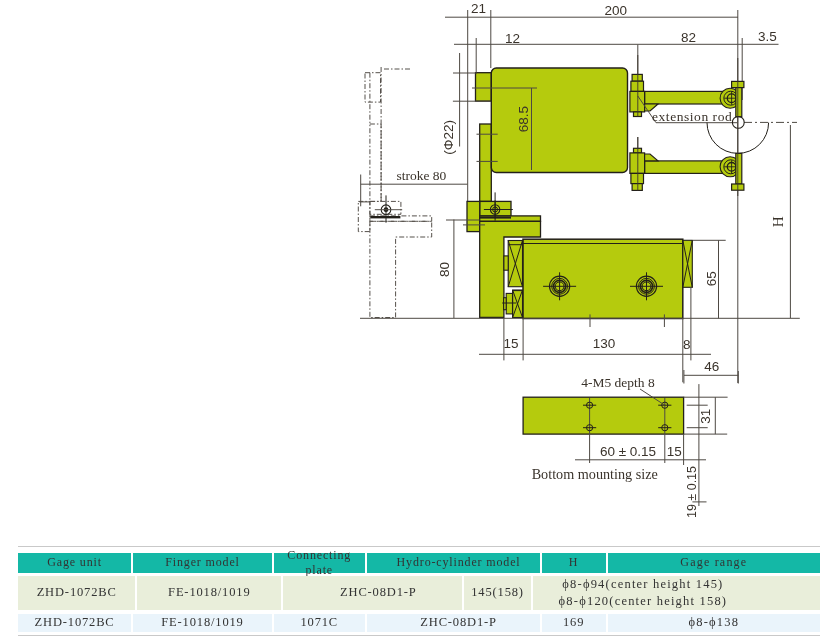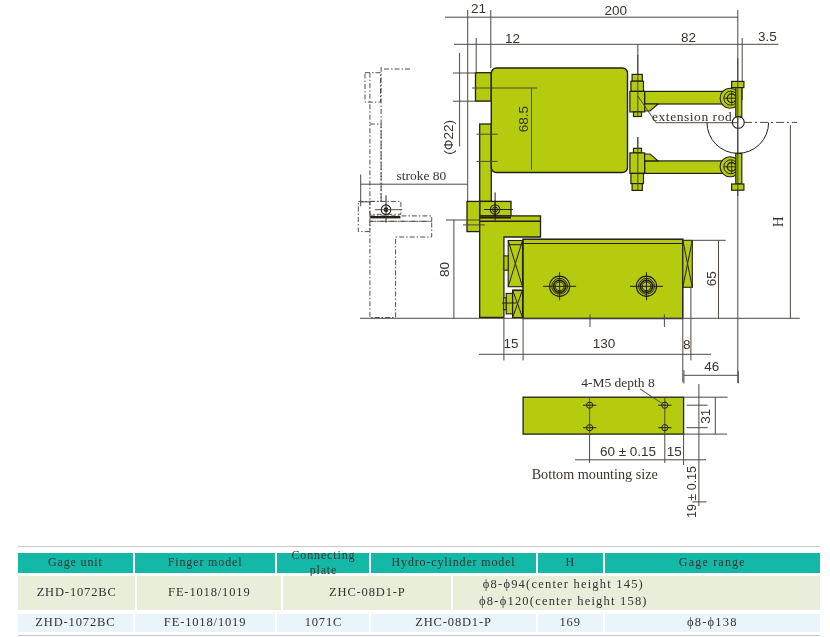--- a/index.html
+++ b/index.html
@@ -1,21 +1,21 @@
 <!DOCTYPE html>
 <html><head>
 <meta charset="utf-8">
 <style>
 html,body{margin:0;padding:0;background:#ffffff;width:830px;height:637px;overflow:hidden;}
 #page{position:relative;width:830px;height:637px;font-family:"Liberation Serif",serif;}
 svg text{font-family:"Liberation Sans",sans-serif;fill:#3a332b;}
 svg text.ser{font-family:"Liberation Serif",serif;}
 .tbl{position:absolute;left:0;top:0;width:830px;}
 .trow{position:absolute;left:18px;width:802px;display:flex;align-items:stretch;text-align:center;color:#333333;letter-spacing:0.85px;}
-.trow div{box-sizing:border-box;display:flex;align-items:center;justify-content:center;}.c1{width:119.3px;}.c2{width:146px;}.c3{width:96px;}.c4{width:170px;}.c5{width:68.5px;}.c6{width:220.2px;}.c1,.c2,.c3,.c4,.c5{border-right:2px solid #ffffff;}.c6{letter-spacing:1.2px;}
+.trow div{box-sizing:border-box;display:flex;align-items:center;justify-content:center;}.c1{width:119.3px;}.c2{width:146px;}.c3{width:96px;}.c4{width:170px;margin-left:11px;}.c5{width:68.5px;}.c6{width:220.2px;}.c1,.c2,.c3,.c4,.c5{border-right:2px solid #ffffff;}.c6{letter-spacing:1.2px;}
 </style>
 </head>
 <body>
 <div id="page">
 
 <svg width="830" height="545" viewBox="0 0 830 545" style="position:absolute;left:0;top:0">
 <defs>
 <g id="screwbig">
   <circle r="10.1" fill="none" stroke="#23201a" stroke-width="1.2"></circle>
   <circle r="7.9" fill="none" stroke="#23201a" stroke-width="1"></circle>
@@ -338,20 +338,21 @@
         <div class="c3">Connecting plate</div>
         <div class="c4">Hydro-cylinder model</div>
         <div class="c5">H</div>
         <div class="c6">Gage range</div>
 </div>
 
 <div class="trow" style="top:575.9px;height:33.8px;background:#e9eeda;font-size:12.5px;">
 <div class="c1">ZHD-1072BC</div>
         <div class="c2">FE-1018/1019</div>
         <div class="c4">ZHC-08D1-P</div>
+        <div class="c5">145(158)</div>
         <div class="c6" style="line-height:17px;">
           <span>ϕ8-ϕ94(center height 145)<br>ϕ8-ϕ120(center height 158)</span>
         </div>
 </div>
 
 <div class="trow" style="top:613.6px;height:18px;background:#eaf4fb;font-size:12.5px;">
 <div class="c1">ZHD-1072BC</div>
         <div class="c2">FE-1018/1019</div>
         <div class="c3">1071C</div>
         <div class="c4">ZHC-08D1-P</div>

